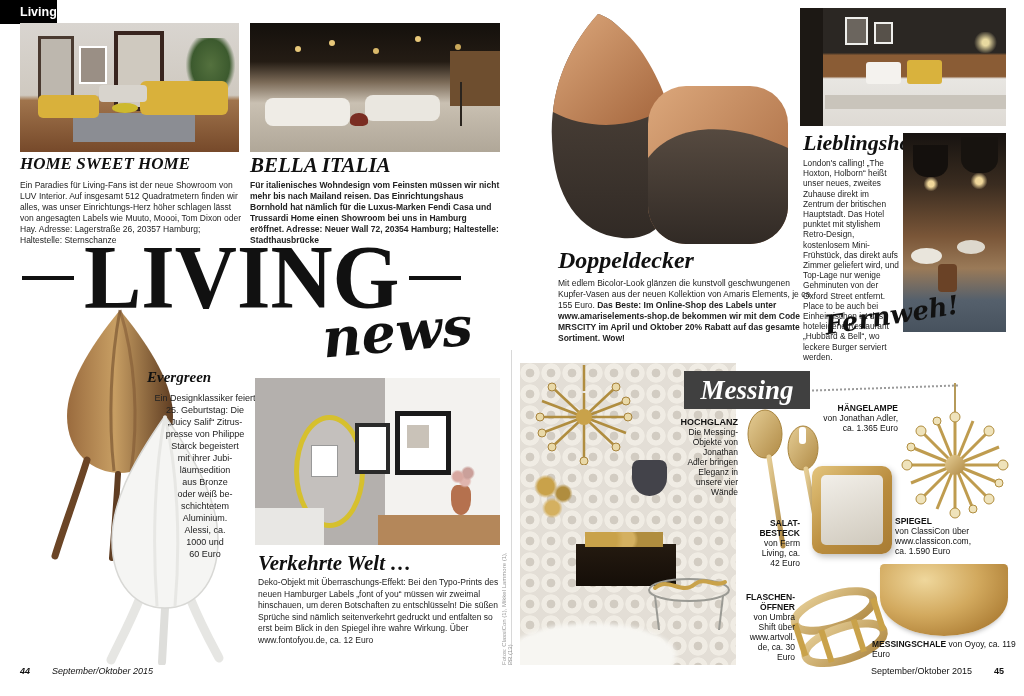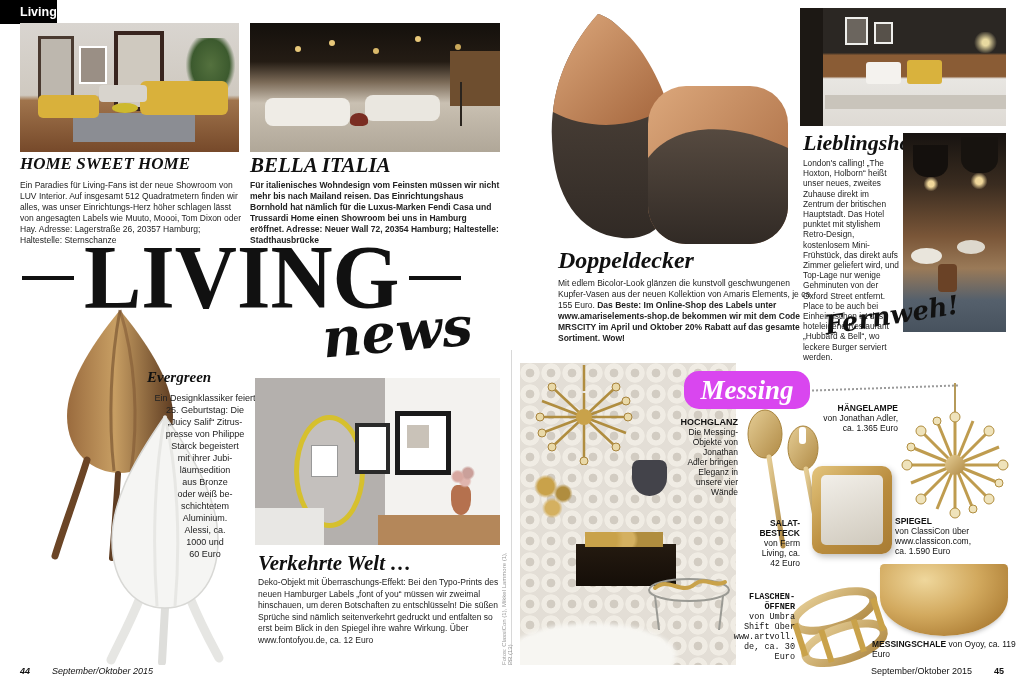--- a/index.html
+++ b/index.html
@@ -10,21 +10,21 @@
   .serifhead{font-family:"Liberation Serif",serif;font-style:italic;font-weight:700;color:#101010;line-height:1;}
   .bodytxt{font-size:8.5px;line-height:11px;color:#222;}
   .cap{font-size:8.5px;line-height:10px;color:#111;}
   .capname{font-weight:700;}
   .pre{white-space:pre-line;}
   .r{text-align:right;}
   .mast{display:flex;align-items:center;gap:10px;}
   .mastrule{height:4px;background:#111;flex:0 0 52px;}
   .masttitle{font-family:"Liberation Serif",serif;font-weight:700;font-size:86px;line-height:0.82;color:#111;letter-spacing:0px;transform:scaleY(1.05);}
   .script{font-family:"DejaVu Serif",serif;font-style:italic;font-weight:700;color:#111;}
-  .banner{background:#d946ef;display:flex;align-items:center;justify-content:center;border-radius:15px;}
+  .banner{background:#404040;display:flex;align-items:center;justify-content:center;}
   .bannertxt{font-family:"Liberation Serif",serif;font-style:italic;font-weight:700;font-size:27px;color:#fff;}
   .dotlead{border-top:2px dotted #9a9a9a;}
   .footer{font-size:9px;color:#111;display:flex;align-items:baseline;gap:22px;}
   .pageno{font-weight:700;}
 </style>
 </head>
 <body>
 
 <div class="spread">
 
@@ -320,21 +320,21 @@
       <ellipse cx="50" cy="62" rx="41" ry="16"></ellipse>
     </g>
     <g stroke="#c9a24a" stroke-width="6">
       <line x1="9" y1="28" x2="9" y2="62"></line>
       <line x1="91" y1="28" x2="91" y2="62"></line>
       <line x1="32" y1="42" x2="32" y2="76"></line>
       <line x1="66" y1="42" x2="66" y2="76"></line>
     </g>
   </svg>
 
-  <div class="abs r" style="left:733px;top:592px;width:62px;font-family:Liberation Mono, monospace;">
+  <div class="abs r" style="left:733px;top:592px;width:62px;">
     <div class="cap capname pre">FLASCHEN-
 ÖFFNER</div>
     <div class="cap pre">von Umbra
 Shift über
 www.artvoll.
 de, ca. 30
 Euro</div>
   </div>
 
   <div class="abs" style="left:880px;top:564px;width:128px;height:72px;border-radius:8px 8px 120px 120px / 8px 8px 72px 72px;background:radial-gradient(ellipse at 35% 22%,#efd79c 0%,#d2a95e 45%,#aa7a31 85%);box-shadow:0 4px 5px -3px rgba(0,0,0,0.3);"></div>

